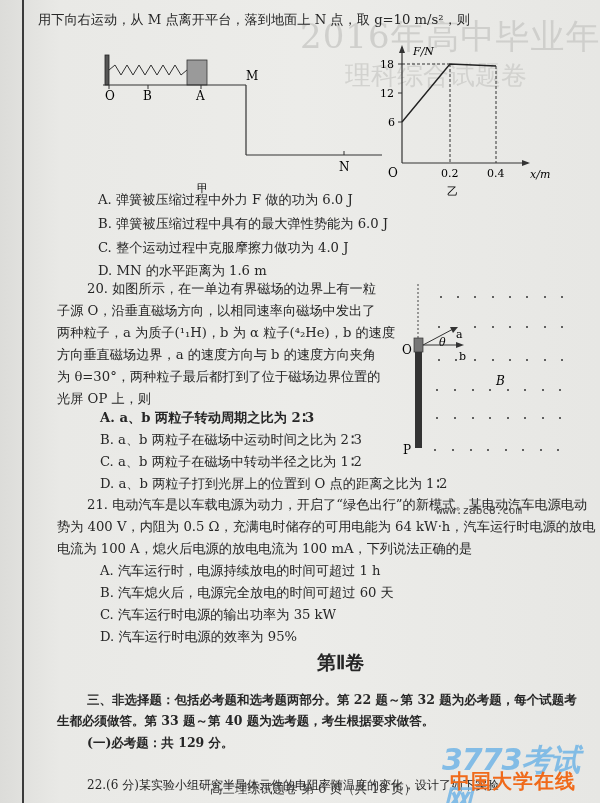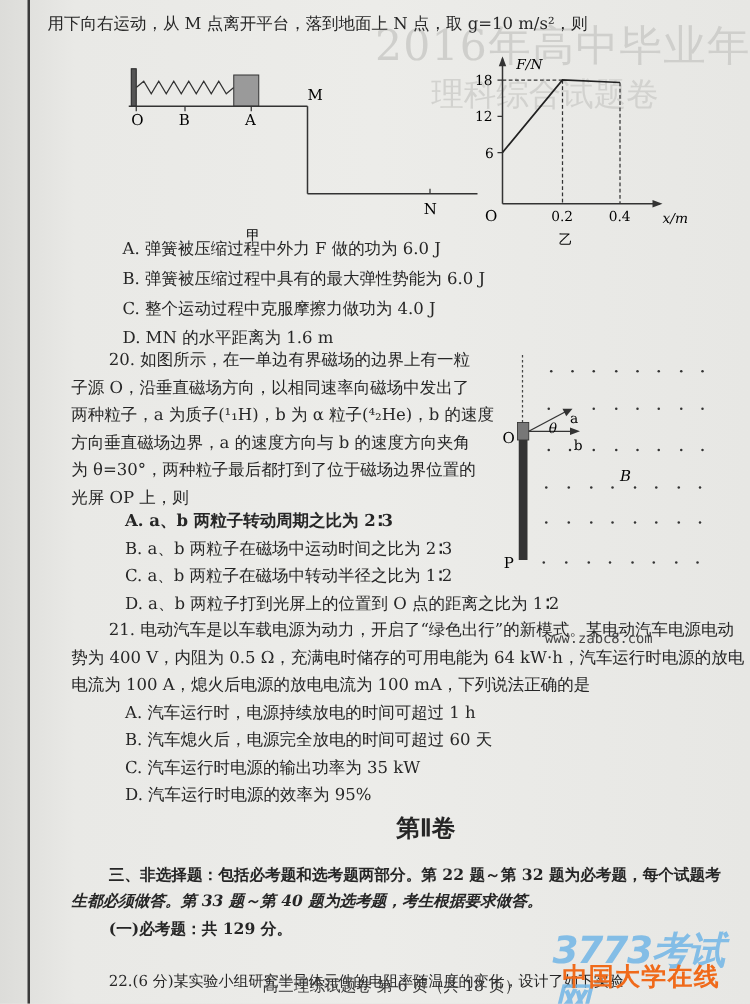--- a/index.html
+++ b/index.html
@@ -163,21 +163,21 @@
   <div class="zabc">www.zabc8.com</div>
   <div class="t" style="left:57px;top:518px;">势为 400 V，内阻为 0.5 Ω，充满电时储存的可用电能为 64 kW·h，汽车运行时电源的放电</div>
   <div class="t" style="left:57px;top:540px;">电流为 100 A，熄火后电源的放电电流为 100 mA，下列说法正确的是</div>
   <div class="t opt" style="left:100px;top:562px;">A. 汽车运行时，电源持续放电的时间可超过 1 h</div>
   <div class="t opt" style="left:100px;top:584px;">B. 汽车熄火后，电源完全放电的时间可超过 60 天</div>
   <div class="t opt" style="left:100px;top:606px;">C. 汽车运行时电源的输出功率为 35 kW</div>
   <div class="t opt" style="left:100px;top:628px;">D. 汽车运行时电源的效率为 95%</div>
 
   <div class="sec-title">第Ⅱ卷</div>
   <div class="t bold" style="left:87px;top:691px;font-size:12.5px;">三、非选择题：包括必考题和选考题两部分。第 22 题～第 32 题为必考题，每个试题考</div>
-  <div class="t bold" style="left:57px;top:712px;font-size:12.5px;font-style:italic;">生都必须做答。第 33 题～第 40 题为选考题，考生根据要求做答。</div>
+  <div class="t bold" style="left:57px;top:712px;font-size:12.5px;">生都必须做答。第 33 题～第 40 题为选考题，考生根据要求做答。</div>
   <div class="t bold" style="left:87px;top:734px;font-size:12.5px;">(一)必考题：共 129 分。</div>
   <div class="t" style="left:87px;top:776px;font-size:12px;">22.(6 分)某实验小组研究半导体元件的电阻率随温度的变化，设计了如下实验</div>
 
   <div class="footer">高三理综试题卷 第 6 页（共 18 页）</div>
 
   <div class="logo">
     <div class="logo-top">3773考试网</div>
     <div class="logo-bottom">中国大学在线</div>
   </div>
 </div>

